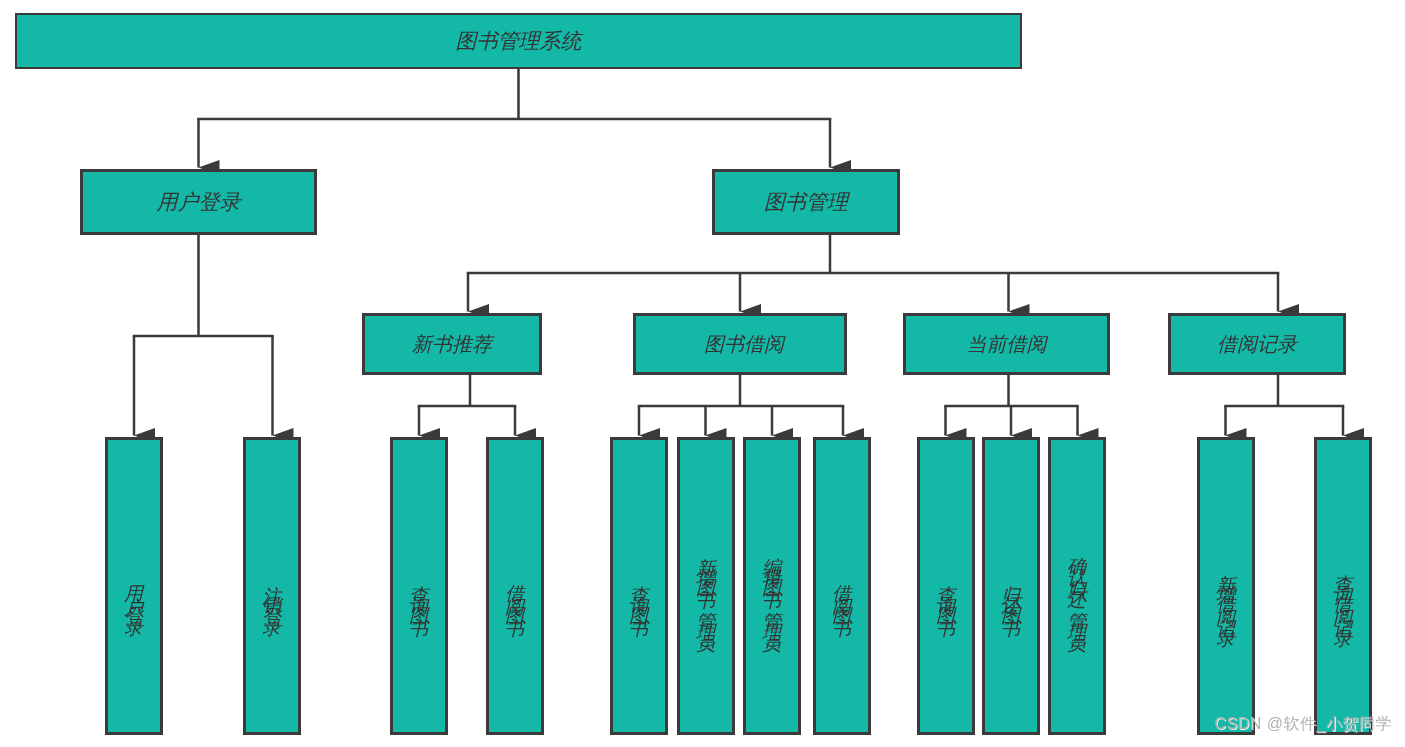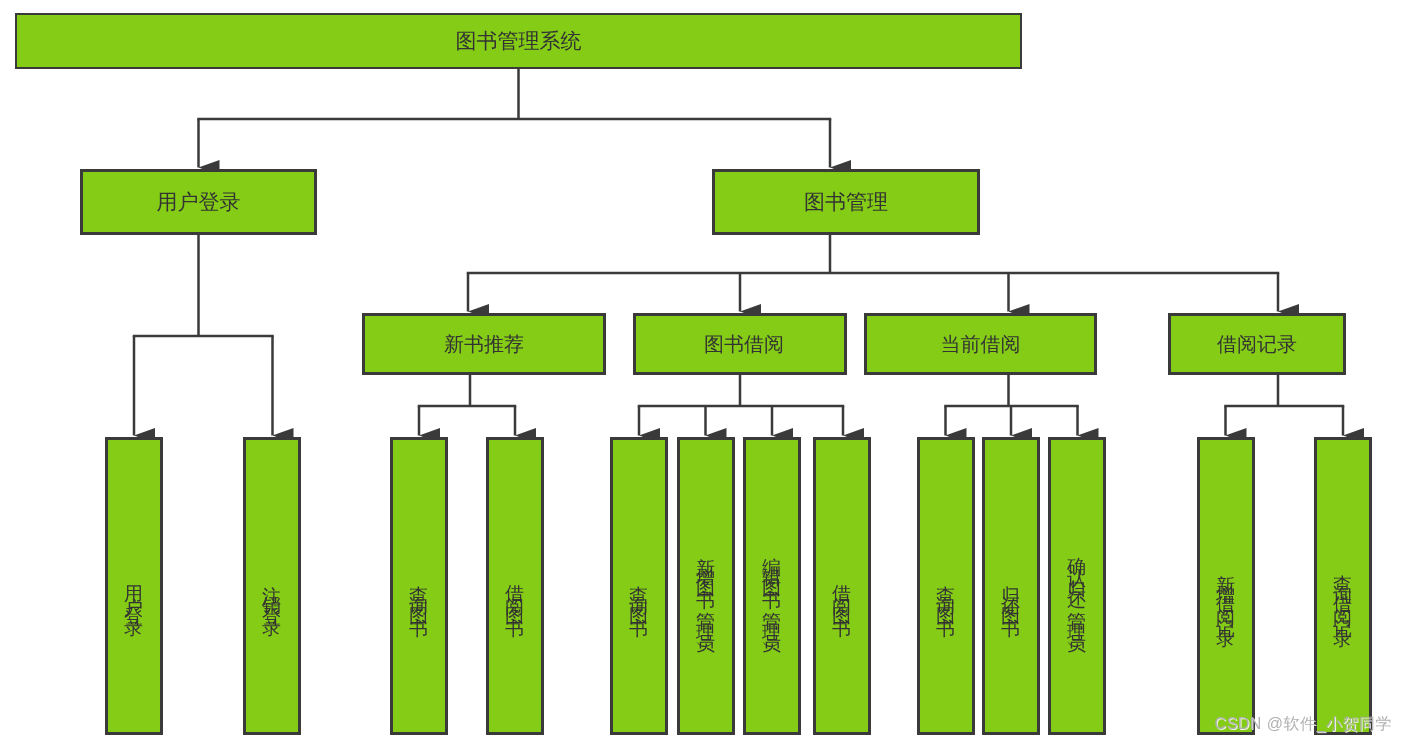--- a/index.html
+++ b/index.html
@@ -17,26 +17,27 @@
     position:relative;
   }
   .stage{position:relative;width:1405px;height:747px;}
   svg.wires{position:absolute;left:0;top:0;z-index:0;}
   svg.wires .skeleton{stroke:var(--line);stroke-width:2.5;fill:none;stroke-linecap:square;}
   svg.wires .stem{stroke:var(--line);stroke-width:2.5;fill:none;}
   .arrow-fill{fill:var(--line);}
 
   .node{
     position:absolute;
-    background:#84cc16;
+    background:#14b8a6;
     border:3px solid var(--line);
     display:flex;
     align-items:center;
     justify-content:center;
     z-index:1;
+    font-style:italic;
   }
   .root{
     left:15px;top:13px;width:1007px;height:56px;
     border-width:2.5px;
     font-size:21px;
   }
   .lvl2{top:169px;height:66px;font-size:21px;}
   .cat{top:313px;height:62px;font-size:20px;}
   .leaf{top:437px;width:58px;height:298px;}
   .leaf span{
@@ -106,31 +107,31 @@
     <path class="stem" d="M1343 406 V435.5" marker-end="url(#arrowhead)"></path>
   </svg>
 
   <div class="node root">
     <span class="label">图书管理系统</span>
   </div>
 
   <div class="node lvl2" style="left:80px;width:237px;">
     <span class="label">用户登录</span>
   </div>
-  <div class="node lvl2" style="left:712px;width:268px;">
+  <div class="node lvl2" style="left:712px;width:188px;">
     <span class="label">图书管理</span>
   </div>
 
-  <div class="node cat" style="left:362px;width:244px;">
+  <div class="node cat" style="left:362px;width:180px;">
     <span class="label">新书推荐</span>
   </div>
   <div class="node cat" style="left:633px;width:214px;padding-left:8px;">
     <span class="label">图书借阅</span>
   </div>
-  <div class="node cat" style="left:864px;width:233px;justify-content:center;">
+  <div class="node cat" style="left:903px;width:207px;justify-content:center;">
     <span class="label">当前借阅</span>
   </div>
   <div class="node cat" style="left:1168px;width:178px;">
     <span class="label">借阅记录</span>
   </div>
 
   <div class="node leaf" style="left:105px;">
     <span>用户登录</span>
   </div>
   <div class="node leaf" style="left:243px;">

